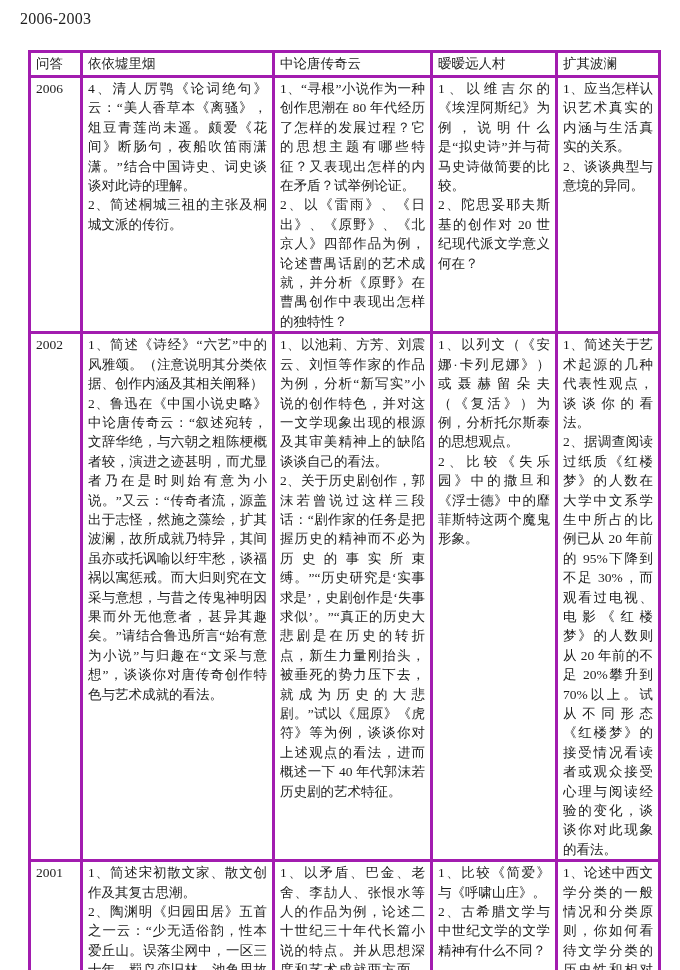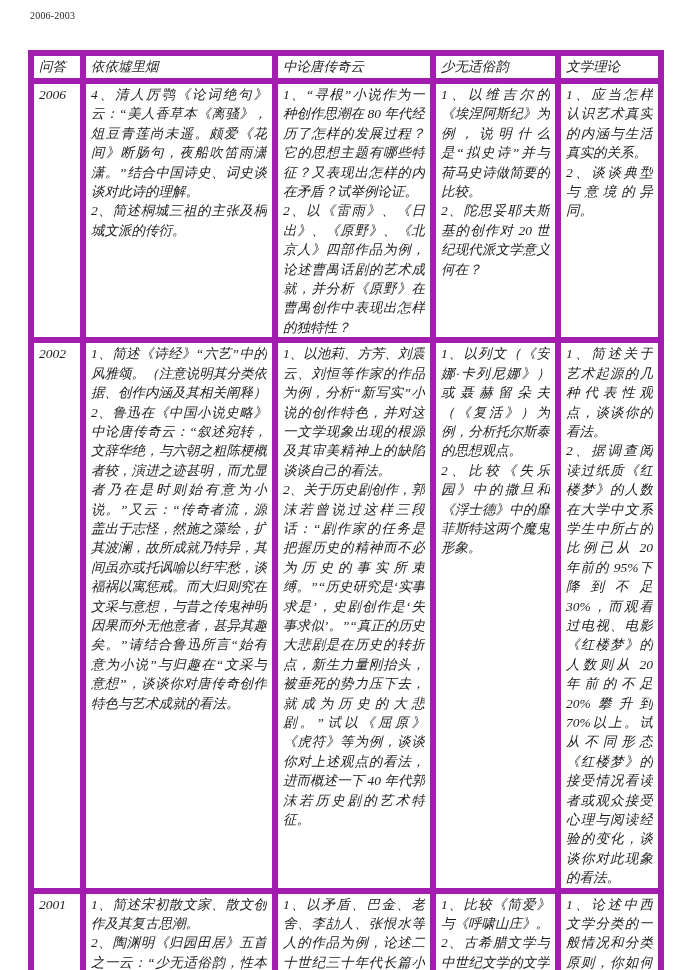--- a/index.html
+++ b/index.html
@@ -10,41 +10,40 @@
   body {
     position: relative;
     width: 680px;
     height: 970px;
     overflow: hidden;
     font-family: "Liberation Serif", serif;
     color: #1c1c1c;
   }
   .doc-title {
     position: absolute;
-    left: 30px;
+    left: 20px;
     top: 10px;
-    font-size: 10px;
+    font-size: 16px;
     letter-spacing: 0.2px;
   }
   table.exam {
     position: absolute;
     left: 28px;
     top: 50px;
     width: 630px;
     border-collapse: collapse;
     table-layout: fixed;
   }
   table.exam th,
   table.exam td {
-    border: 6px solid #a21caf;
+    border: 3px solid #a21caf;
     vertical-align: top;
     padding: 1px 5px 0 5px;
     font-weight: normal;
     text-align: left;
-    font-style: italic;
   }
   table.exam th {
     height: 20px;
     font-size: 13.5px;
     padding-top: 2px;
     white-space: nowrap;
     overflow: hidden;
   }
   td.year {
     font-size: 13px;
@@ -74,22 +73,22 @@
     <col style="width:192px">
     <col style="width:158px">
     <col style="width:125px">
     <col style="width:103px">
   </colgroup>
   <thead>
     <tr>
       <th>问答</th>
       <th>依依墟里烟</th>
       <th>中论唐传奇云</th>
-      <th>少无适俗韵</th>
-      <th>文学理论</th>
+      <th>暧暧远人村</th>
+      <th>扩其波澜</th>
     </tr>
   </thead>
   <tbody>
     <tr class="row-2006">
       <td class="year">
           <div class="cell">2006</div>
         </td>
       <td>
           <div class="cell">4、清人厉鹗《论词绝句》云：“美人香草本《离骚》，俎豆青莲尚未遥。颇爱《花间》断肠句，夜船吹笛雨潇潇。”结合中国诗史、词史谈谈对此诗的理解。
 2、简述桐城三祖的主张及桐城文派的传衍。</div>

